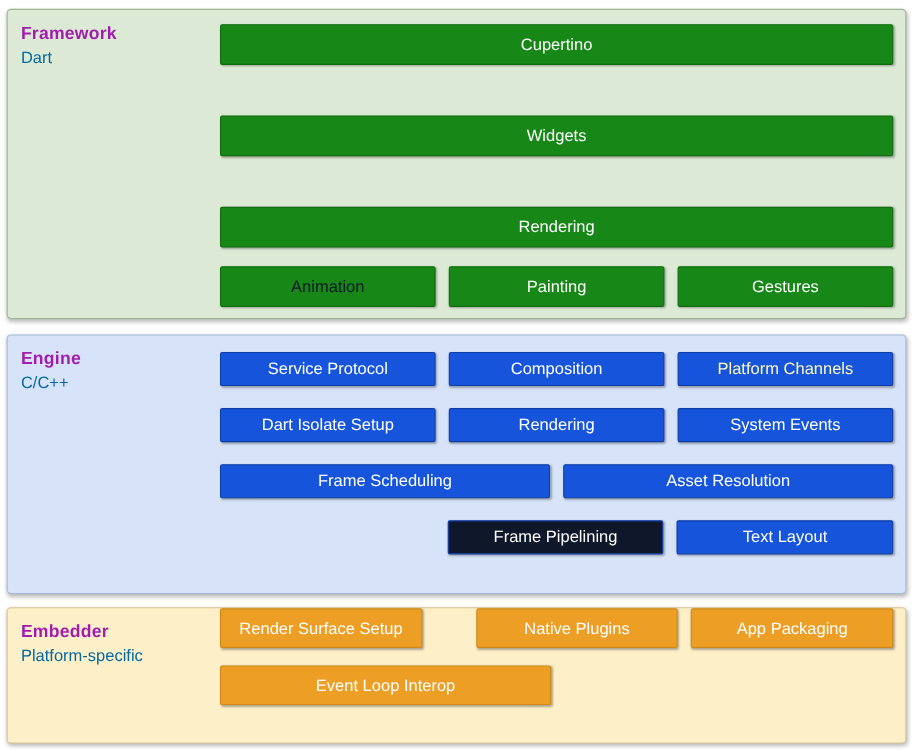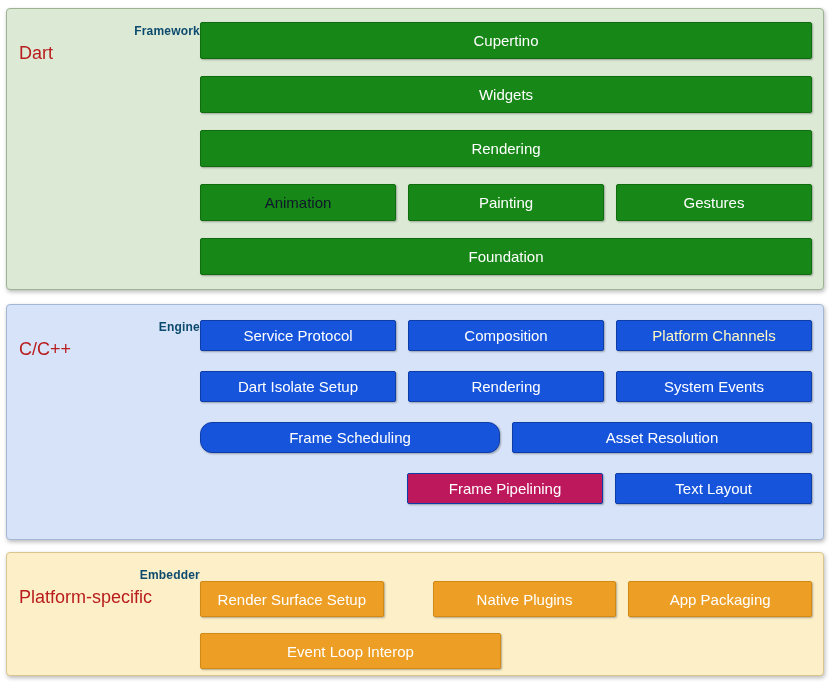--- a/index.html
+++ b/index.html
@@ -30,43 +30,42 @@
   .section-engine    { top: 304px; height: 236px; }
   .section-embedder  { top: 552px; height: 124px; }
 
   .label-block {
     width: 193px;
     flex: 0 0 193px;
     padding: 10px 0 0 12px;
     box-sizing: border-box;
   }
   .section-title {
-    font-size: 12px;
+    font-size: 16px;
     font-weight: bold;
-    color: #0c4a6e;
+    color: #a21caf;
     line-height: 24px;
     letter-spacing: 0.2px;
-    text-align: right;
   }
   .section-subtitle {
-    font-size: 18px;
-    color: #b91c1c;
+    font-size: 15px;
+    color: #0369a1;
     line-height: 20px;
   }
 
   .rows {
     flex: 1 1 auto;
     display: flex;
     flex-direction: column;
     box-sizing: border-box;
     padding-right: 11px;
   }
   .section-framework .rows { padding-top: 13px; gap: 17px; }
   .section-engine    .rows { padding-top: 15px; gap: 20px; }
-  .section-embedder  .rows { padding-top: 28px; gap: 16px; }
+  .section-embedder  .rows { padding-top: 0; gap: 16px; }
 
   .row {
     display: flex;
     gap: 12px;
   }
   .box {
     box-sizing: border-box;
     border: 1px solid;
     border-radius: 2px;
     color: #ffffff;
@@ -77,21 +76,21 @@
     text-align: center;
     box-shadow: 1px 1px 2px rgba(0,0,0,0.30);
     white-space: nowrap;
   }
   .section-framework .box { height: 37px; }
   .section-engine    .box { height: 31px; }
   .section-embedder  .box { height: 36px; }
 
   .span-half  { flex: 1 1 0; }
   .span-third { flex: 1 1 0; }
-  .span-full  { flex: 1 1 100%; }
+  .span-full  { flex: 1 1 100%; margin-top: 29px; }
   .spacer {
     flex: 1 1 0;
     border: none;
     background: transparent !important;
     box-shadow: none;
     visibility: hidden;
   }
 </style>
 </head>
 <body>
@@ -132,26 +131,26 @@
           <div class="box span-third" style="background: rgb(22, 85, 219); border-color: rgb(14, 61, 168); color: rgb(255, 255, 255);">Service Protocol</div>
           <div class="box span-third" style="background: rgb(22, 85, 219); border-color: rgb(14, 61, 168); color: rgb(255, 255, 255);">Composition</div>
           <div class="box span-third" style="background: rgb(22, 85, 219); border-color: rgb(14, 61, 168); color: #fef9c3;">Platform Channels</div>
         </div>
         <div class="row">
           <div class="box span-third" style="background: rgb(22, 85, 219); border-color: rgb(14, 61, 168); color: rgb(255, 255, 255);">Dart Isolate Setup</div>
           <div class="box span-third" style="background: rgb(22, 85, 219); border-color: rgb(14, 61, 168); color: rgb(255, 255, 255);">Rendering</div>
           <div class="box span-third" style="background: rgb(22, 85, 219); border-color: rgb(14, 61, 168); color: rgb(255, 255, 255);">System Events</div>
         </div>
         <div class="row">
-          <div class="box span-third" style="background: rgb(22, 85, 219); border-color: rgb(14, 61, 168); color: rgb(255, 255, 255); border-radius: 12px;">Frame Scheduling</div>
+          <div class="box span-third" style="background: rgb(22, 85, 219); border-color: rgb(14, 61, 168); color: rgb(255, 255, 255);">Frame Scheduling</div>
           <div class="box span-third" style="background: rgb(22, 85, 219); border-color: rgb(14, 61, 168); color: rgb(255, 255, 255);">Asset Resolution</div>
         </div>
         <div class="row">
           <div class="box span-spacer spacer"></div>
-          <div class="box span-third" style="background: #be185d; border-color: rgb(14, 61, 168); color: rgb(255, 255, 255);">Frame Pipelining</div>
+          <div class="box span-third" style="background: #0f172a; border-color: rgb(14, 61, 168); color: rgb(255, 255, 255);">Frame Pipelining</div>
           <div class="box span-third" style="background: rgb(22, 85, 219); border-color: rgb(14, 61, 168); color: rgb(255, 255, 255);">Text Layout</div>
         </div>
       </div>
     </div>
     <div class="section section-embedder" style="background: rgb(253, 239, 200); border-color: rgb(218, 197, 141);">
       <div class="label-block">
         <div class="section-title">Embedder</div>
         <div class="section-subtitle">Platform-specific</div>
       </div>
       <div class="rows">

